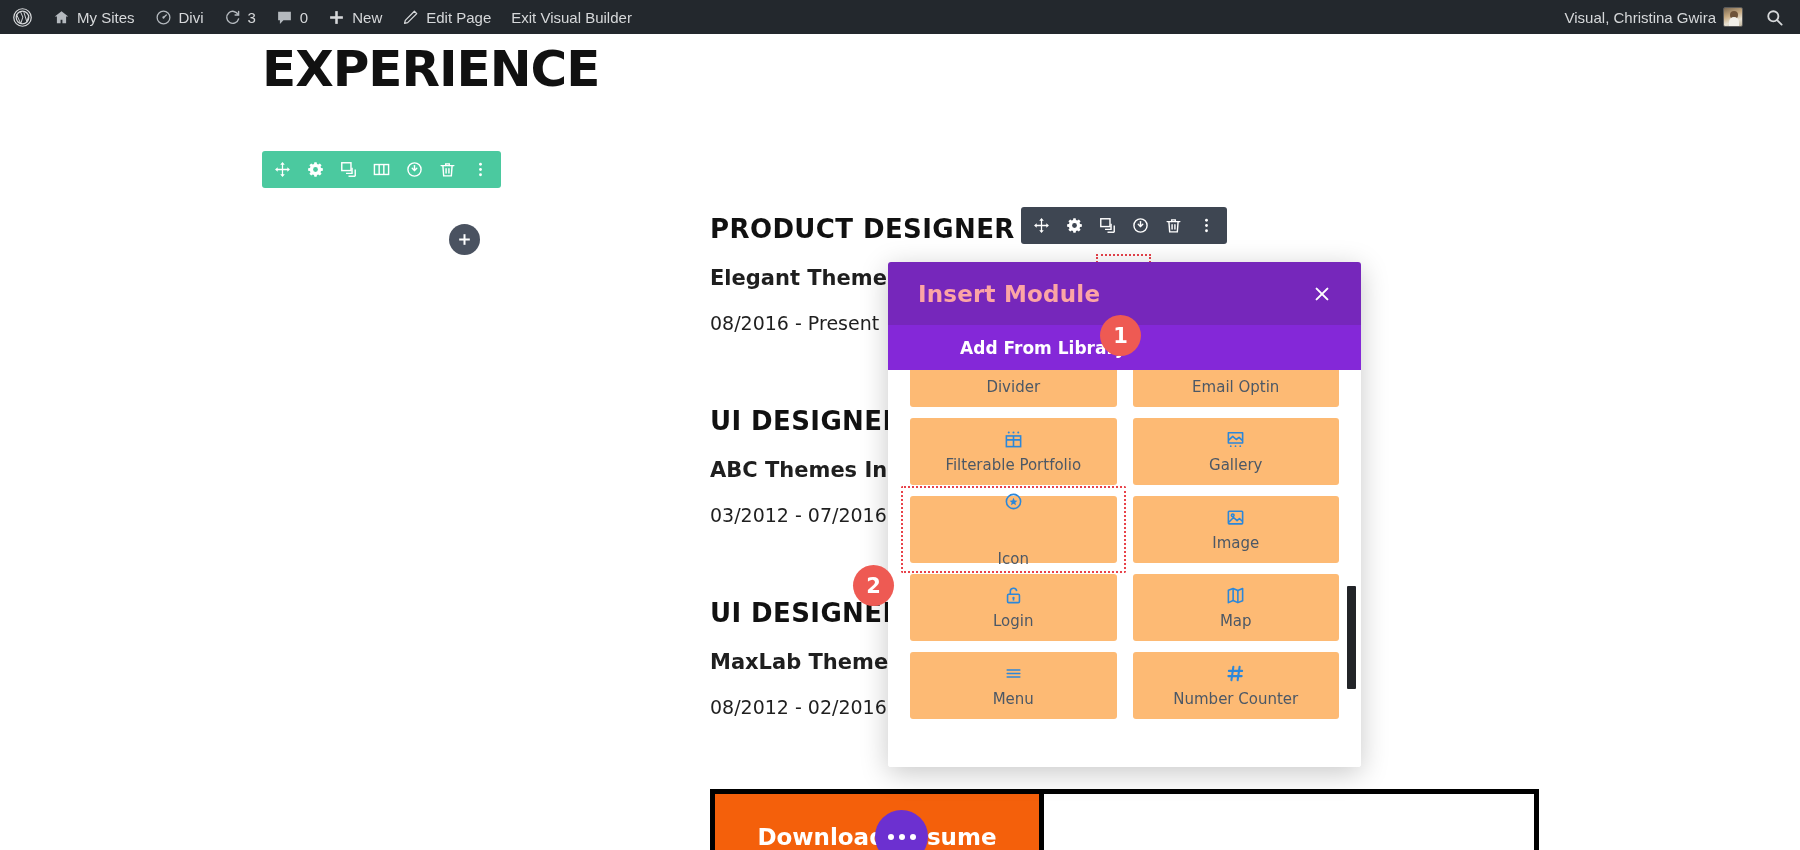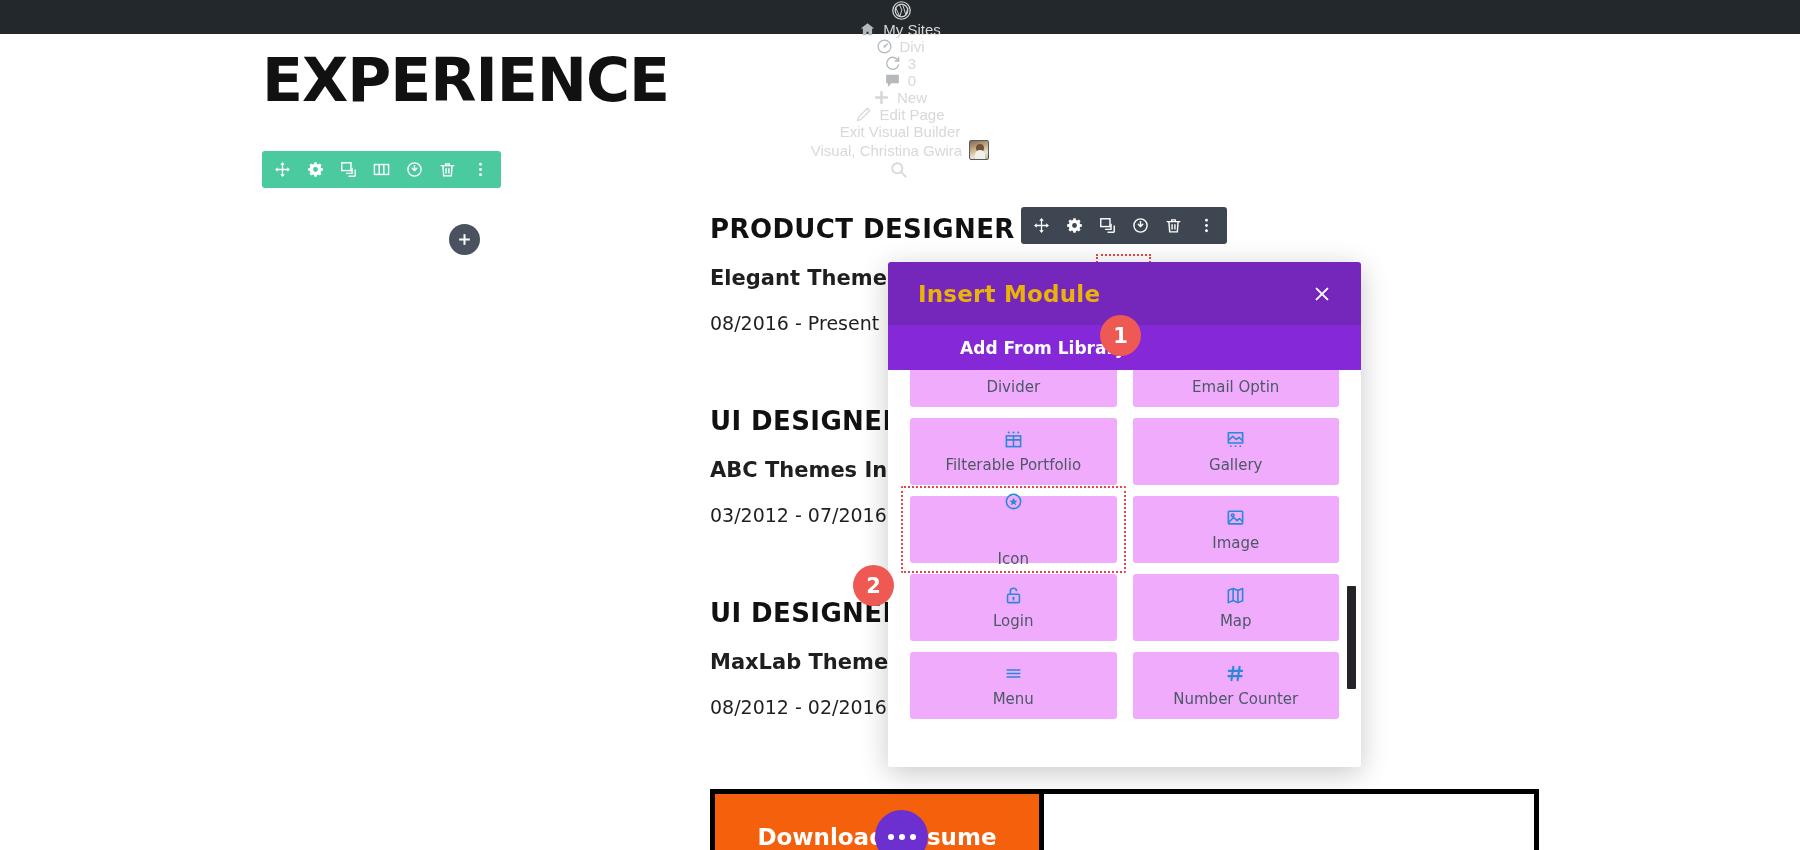--- a/index.html
+++ b/index.html
@@ -12,21 +12,20 @@
 
   
   #adminbar {
     position: absolute; top: 0; left: 0;
     width: 1800px; height: 34px;
     background: #23282d;
     display: flex; align-items: center;
     color: #b4b9be;
     font-size: 15px;
     z-index: 200;
-    flex-direction: column;
   }
   .ab-item {
     display: flex; align-items: center; gap: 7px;
     height: 34px; padding: 0 10px;
     color: #d6d8da; white-space: nowrap;
     cursor: pointer;
   }
   .ab-logo { padding: 0 10px 0 12px; }
   .ab-spacer { flex: 1 1 auto; }
   .ab-icon { display: inline-flex; align-items: center; justify-content: center; }
@@ -50,24 +49,24 @@
   .ab-search { padding: 0 16px 0 12px; }
 
   
   #page {
     position: absolute; top: 34px; left: 0;
     width: 1800px; height: 816px;
     background: #ffffff;
     overflow: hidden;
   }
   #exp-title {
-    position: absolute; left: 262px; top: 16px;
+    position: absolute; left: 262px; top: 10px;
     font-family: "DejaVu Sans", sans-serif;
     font-weight: 700;
-    font-size: 60px;
+    font-size: 50px;
     letter-spacing: -1px;
     color: #111111;
     line-height: 1;
   }
 
   .job { position: absolute; left: 710px; }
   .job-title {
     font-family: "DejaVu Sans", sans-serif;
     font-weight: 700; font-size: 26px;
     letter-spacing: 0.4px;
@@ -133,21 +132,21 @@
     overflow: hidden;
     z-index: 100;
   }
   #modal-head {
     height: 63px; background: #7627bb;
     display: flex; align-items: center;
     padding: 0 0 0 30px;
     position: relative;
   }
   #modal-title {
-    color: #eab308; font-size: 23px; font-weight: 700;
+    color: #fca5a5; font-size: 23px; font-weight: 700;
     font-family: "DejaVu Sans", sans-serif;
     letter-spacing: .2px;
   }
   #modal-close {
     position: absolute; right: 26px; top: 50%;
     transform: translateY(-50%);
     width: 26px; height: 26px;
     display: flex; align-items: center; justify-content: center;
     cursor: pointer;
   }
@@ -171,21 +170,21 @@
   }
   #mod-grid {
     display: grid;
     grid-template-columns: 1fr 1fr;
     gap: 11px 16px;
     position: absolute;
     left: 22px; right: 22px;
     top: -30px;
   }
   .mod-card {
-    background: #f0abfc;
+    background: #fdba74;
     border-radius: 3px;
     height: 67px;
     display: flex; flex-direction: column;
     align-items: center; justify-content: center;
     gap: 6px;
     cursor: pointer;
   }
   .mod-ico { color: #2b87da; display: flex; align-items: center; justify-content: center; height: 21px; }
   .mod-ico svg { display: block; }
   .mod-label {

